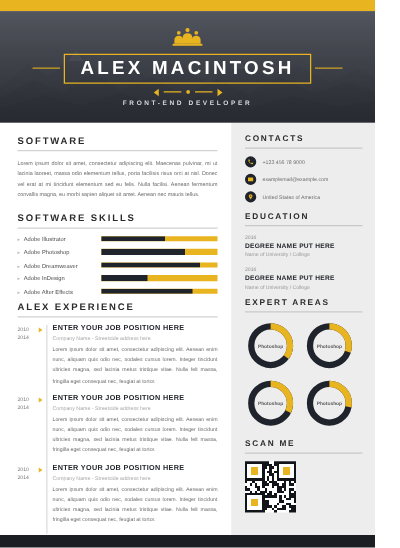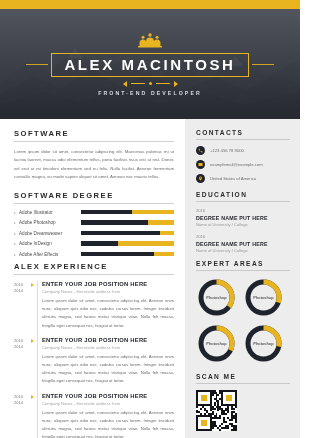--- a/index.html
+++ b/index.html
@@ -8,21 +8,21 @@
     font-family:"Liberation Sans", sans-serif;
     background:#ffffff;
   }
   .page{position:relative;width:300px;height:438px;background:#fff;}
 
   
   .topbar{height:9px;width:100%;background:#e8b420;}
 
   
   .hero{
-    position:relative;height:110px;width:100%;
+    position:relative;height:89px;width:100%;
     background:#4b4f57;
     overflow:hidden;
   }
   .hero-mtn{
     position:absolute;left:0;right:0;bottom:0;height:100%;
   }
   .hero-shade{
     position:absolute;inset:0;
     background:linear-gradient(180deg,rgba(60,63,70,.55) 0%,rgba(45,48,55,.72) 60%,rgba(38,41,47,.85) 100%);
   }
@@ -203,21 +203,21 @@
 
     <div class="left">
 
       <div>
         <div class="sec-title">SOFTWARE</div>
         <div class="sec-rule"></div>
         <p class="para">Lorem ipsum dolor sit amet, consectetur adipiscing elit. Maecenas pulvinar, mi ut lacinia laoreet, massa odio elementum tellus, porta facilisis risus orci at nisl. Donec vel erat at mi tincidunt elementum sed eu felis. Nulla facilisi. Aenean fermentum convallis magna, eu morbi sapien aliquet sit amet. Aenean nec mauris tellus.</p>
       </div>
 
       <div style="margin-top:9px;">
-        <div class="sec-title">SOFTWARE DEGREE</div>
+        <div class="sec-title">SOFTWARE SKILLS</div>
         <div class="sec-rule"></div>
         <div id="skills-list">
             <div class="skill-row">
               <span class="skill-bullet">▸</span>
               <span class="skill-name">Adobe Illustrator</span>
               <span class="skill-track">
                 <span class="skill-fill" style="width:55%"></span>
               </span>
             </div>
             <div class="skill-row">

